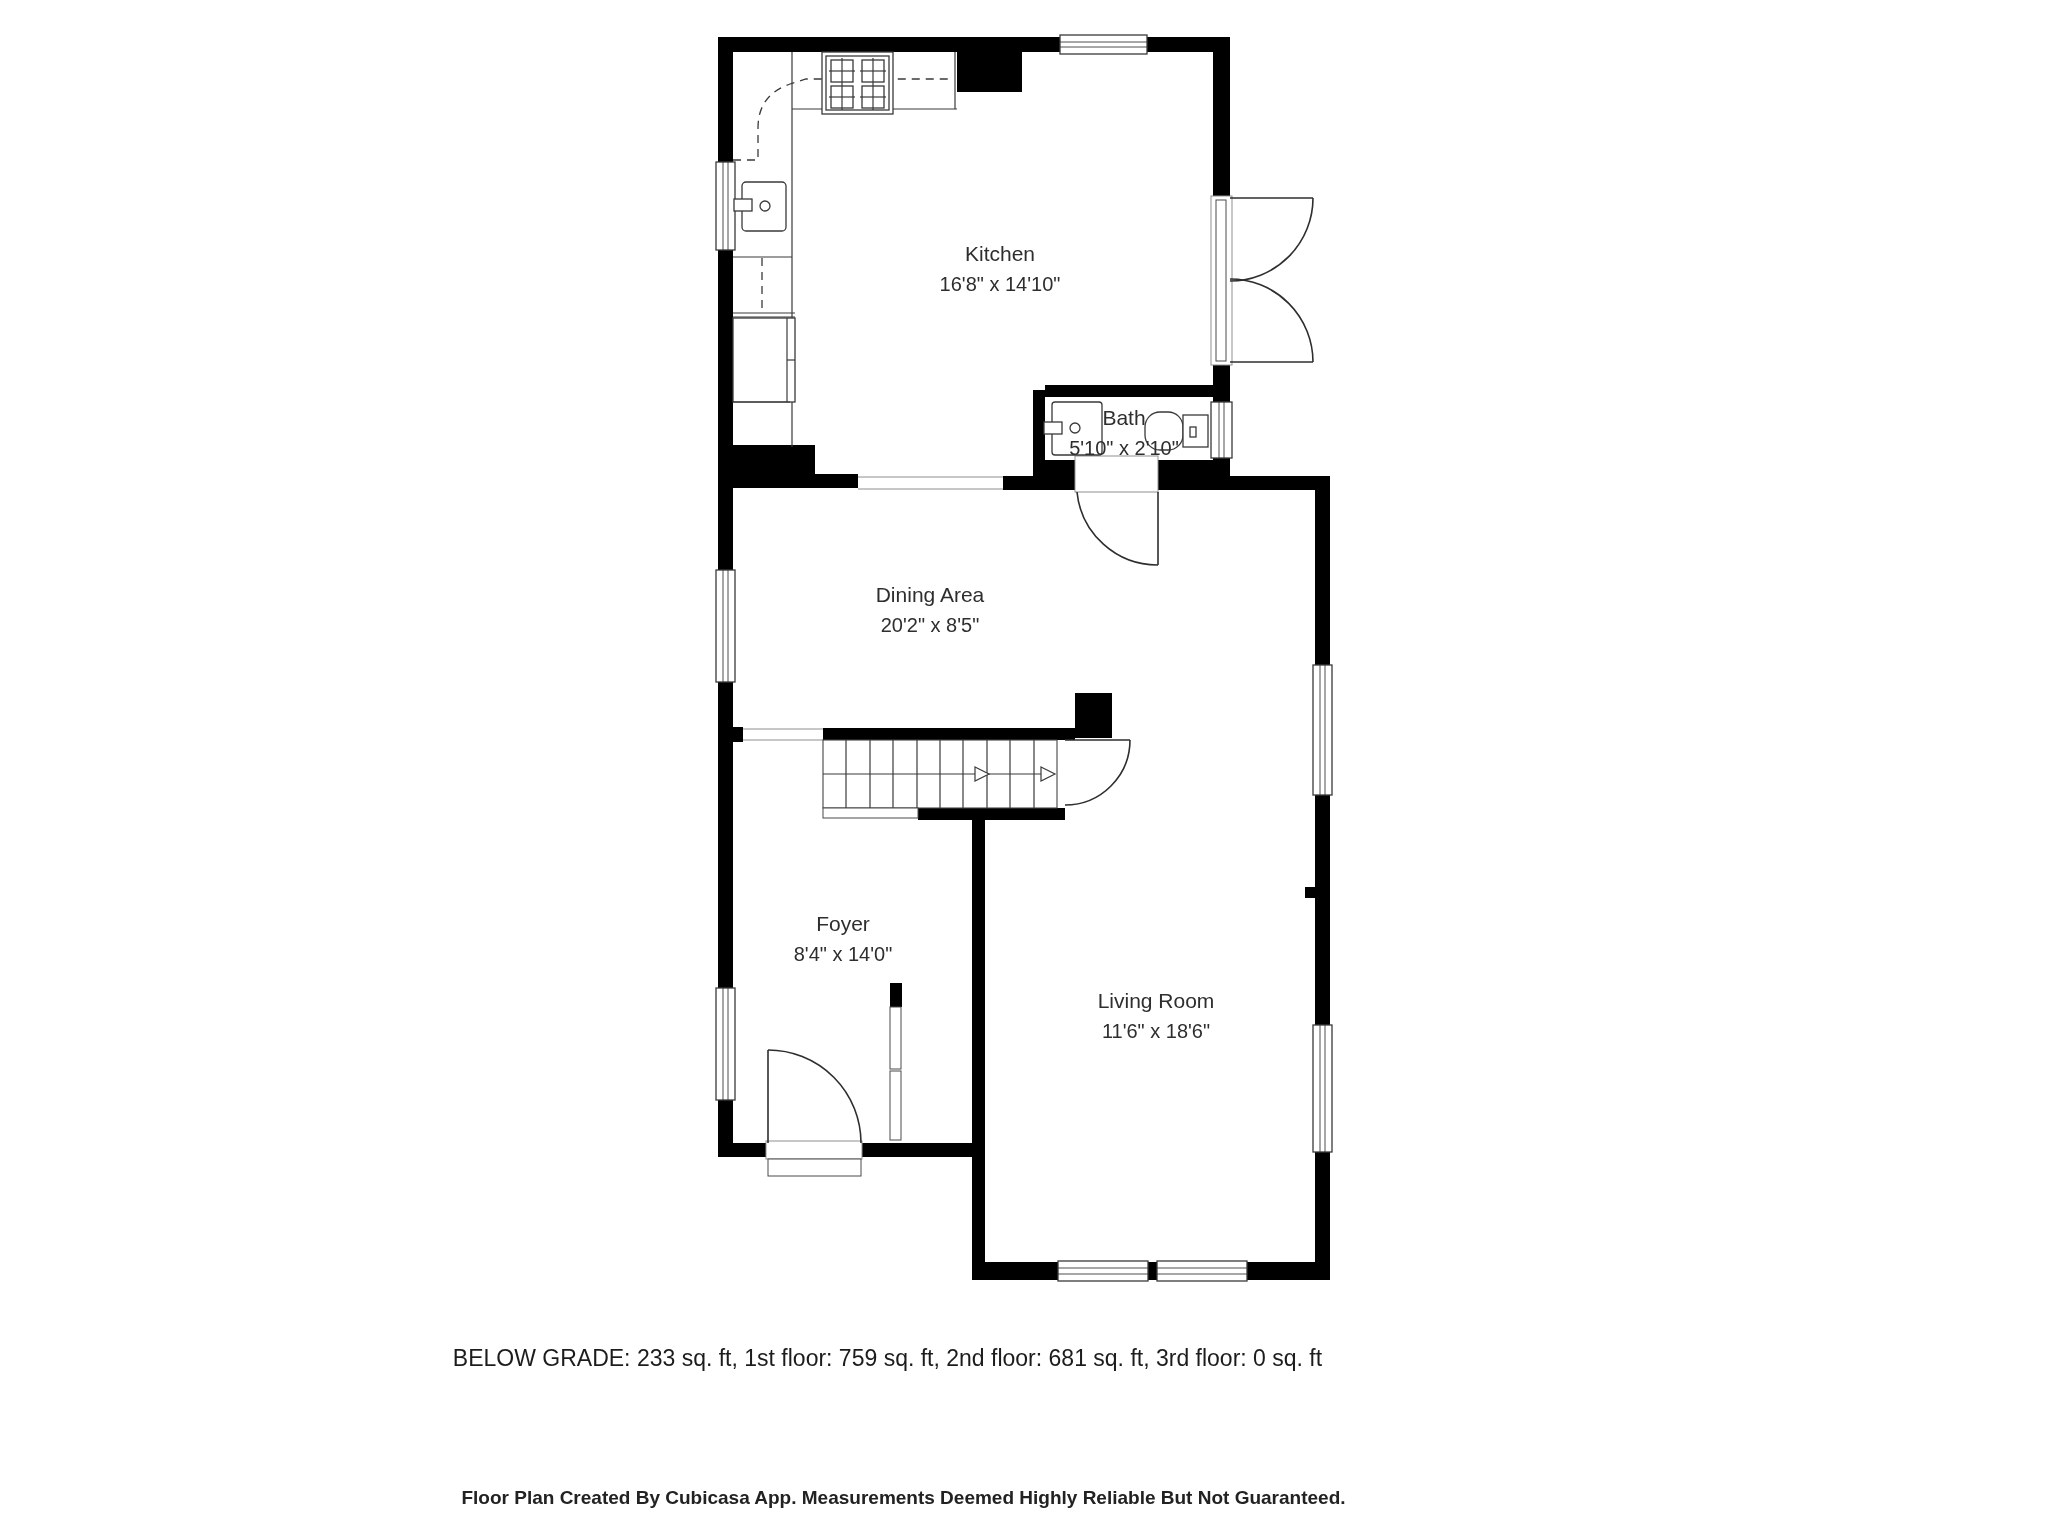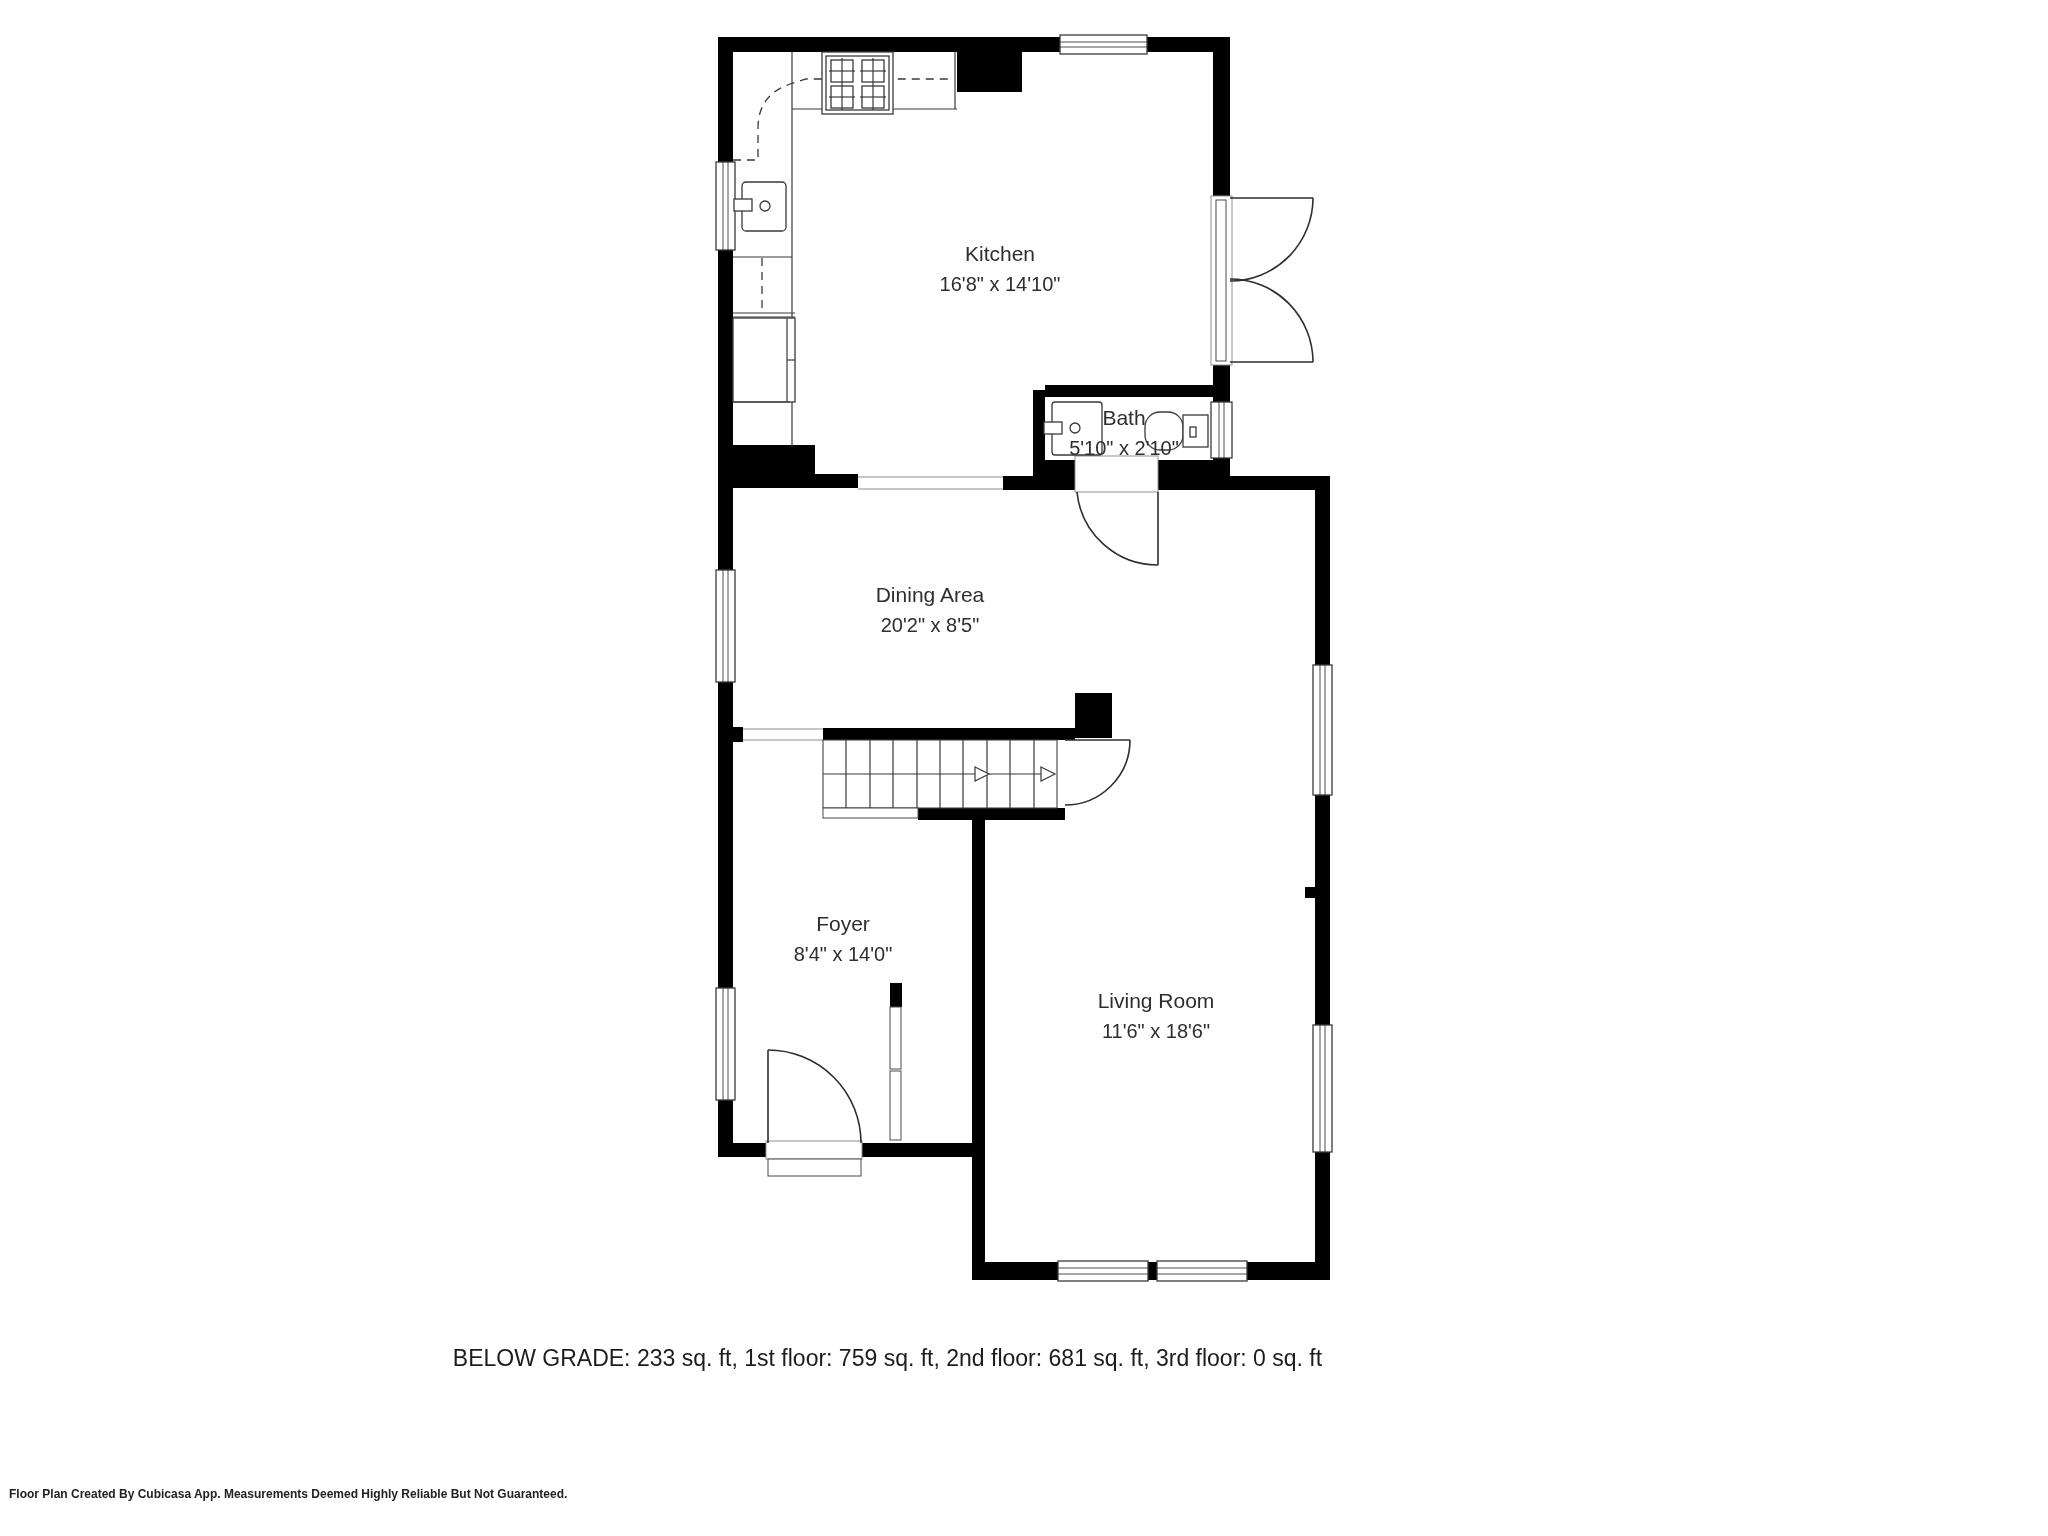--- a/index.html
+++ b/index.html
@@ -16,22 +16,22 @@
   .lt{fill:none;stroke:#8f8f8f;stroke-width:1.2;}
   .door{fill:none;stroke:#2e2e2e;stroke-width:1.6;}
   .dash{fill:none;stroke:#3a3a3a;stroke-width:1.3;stroke-dasharray:8 6;}
   .stair{fill:#ffffff;stroke:#444444;stroke-width:1.1;}
   text{text-anchor:middle;font-family:"Liberation Sans",sans-serif;fill:#2e2e2e;}
   .roomlabel{font-size:21px;}
   .roomdims{font-size:20px;}
   .summary{position:absolute;left:0;top:1344px;width:100%;text-align:center;color:#1c1c1c;}
   .summary .total{font-size:24px;font-weight:bold;line-height:30px;}
   .summary .line{font-size:23px;line-height:28.5px;}
-  .disclaimer{position:absolute;left:9px;top:1487px;width:100%;text-align:left;
-              font-size:12px;font-weight:bold;color:#222222;}
+  .disclaimer{position:absolute;left:16px;top:1487px;width:100%;text-align:center;
+              font-size:19px;font-weight:bold;color:#222222;}
   .watermark{position:absolute;right:12px;top:1538px;font-size:38px;color:#a6a8aa;}
 </style>
 </head>
 <body>
 
 <div class="canvas">
 
 <svg viewBox="0 0 2048 1536" width="2048" height="1536">
 
   <g>

